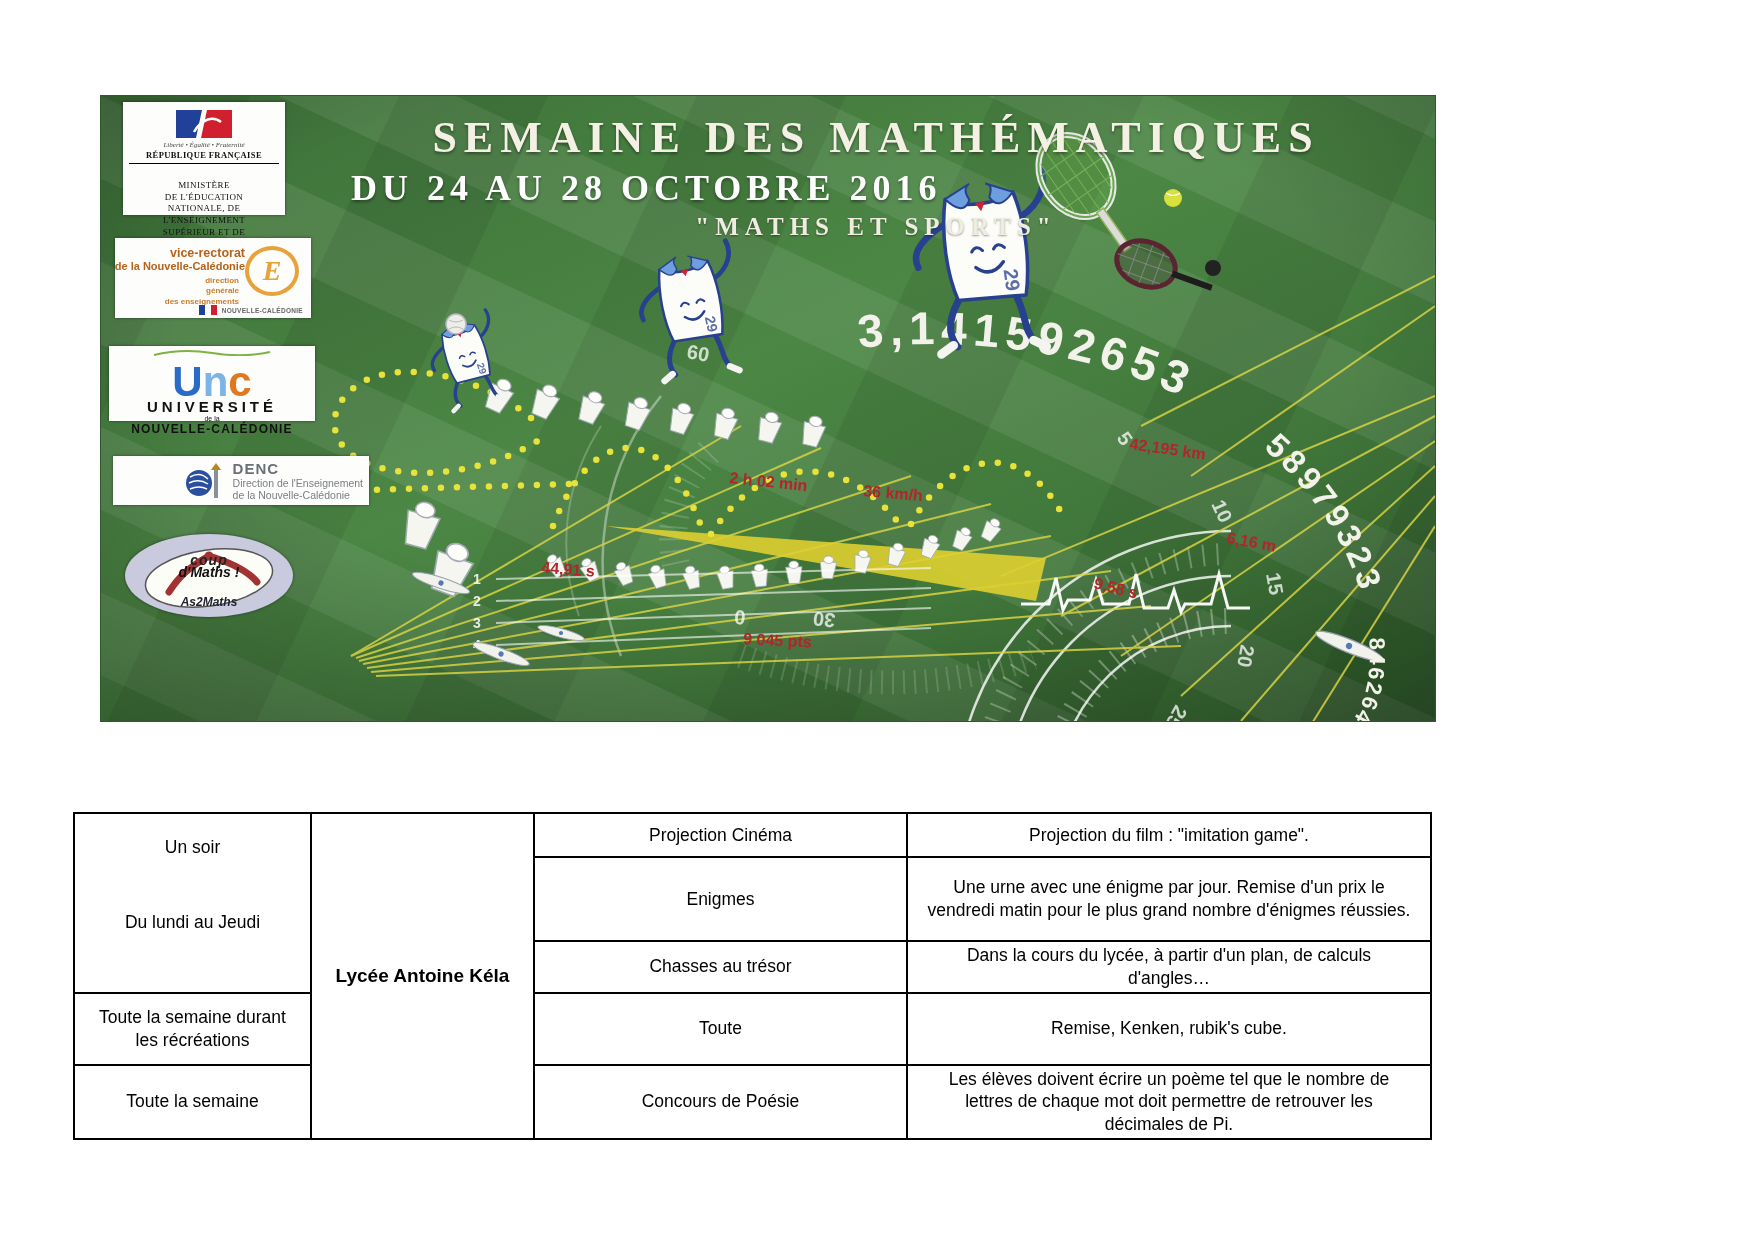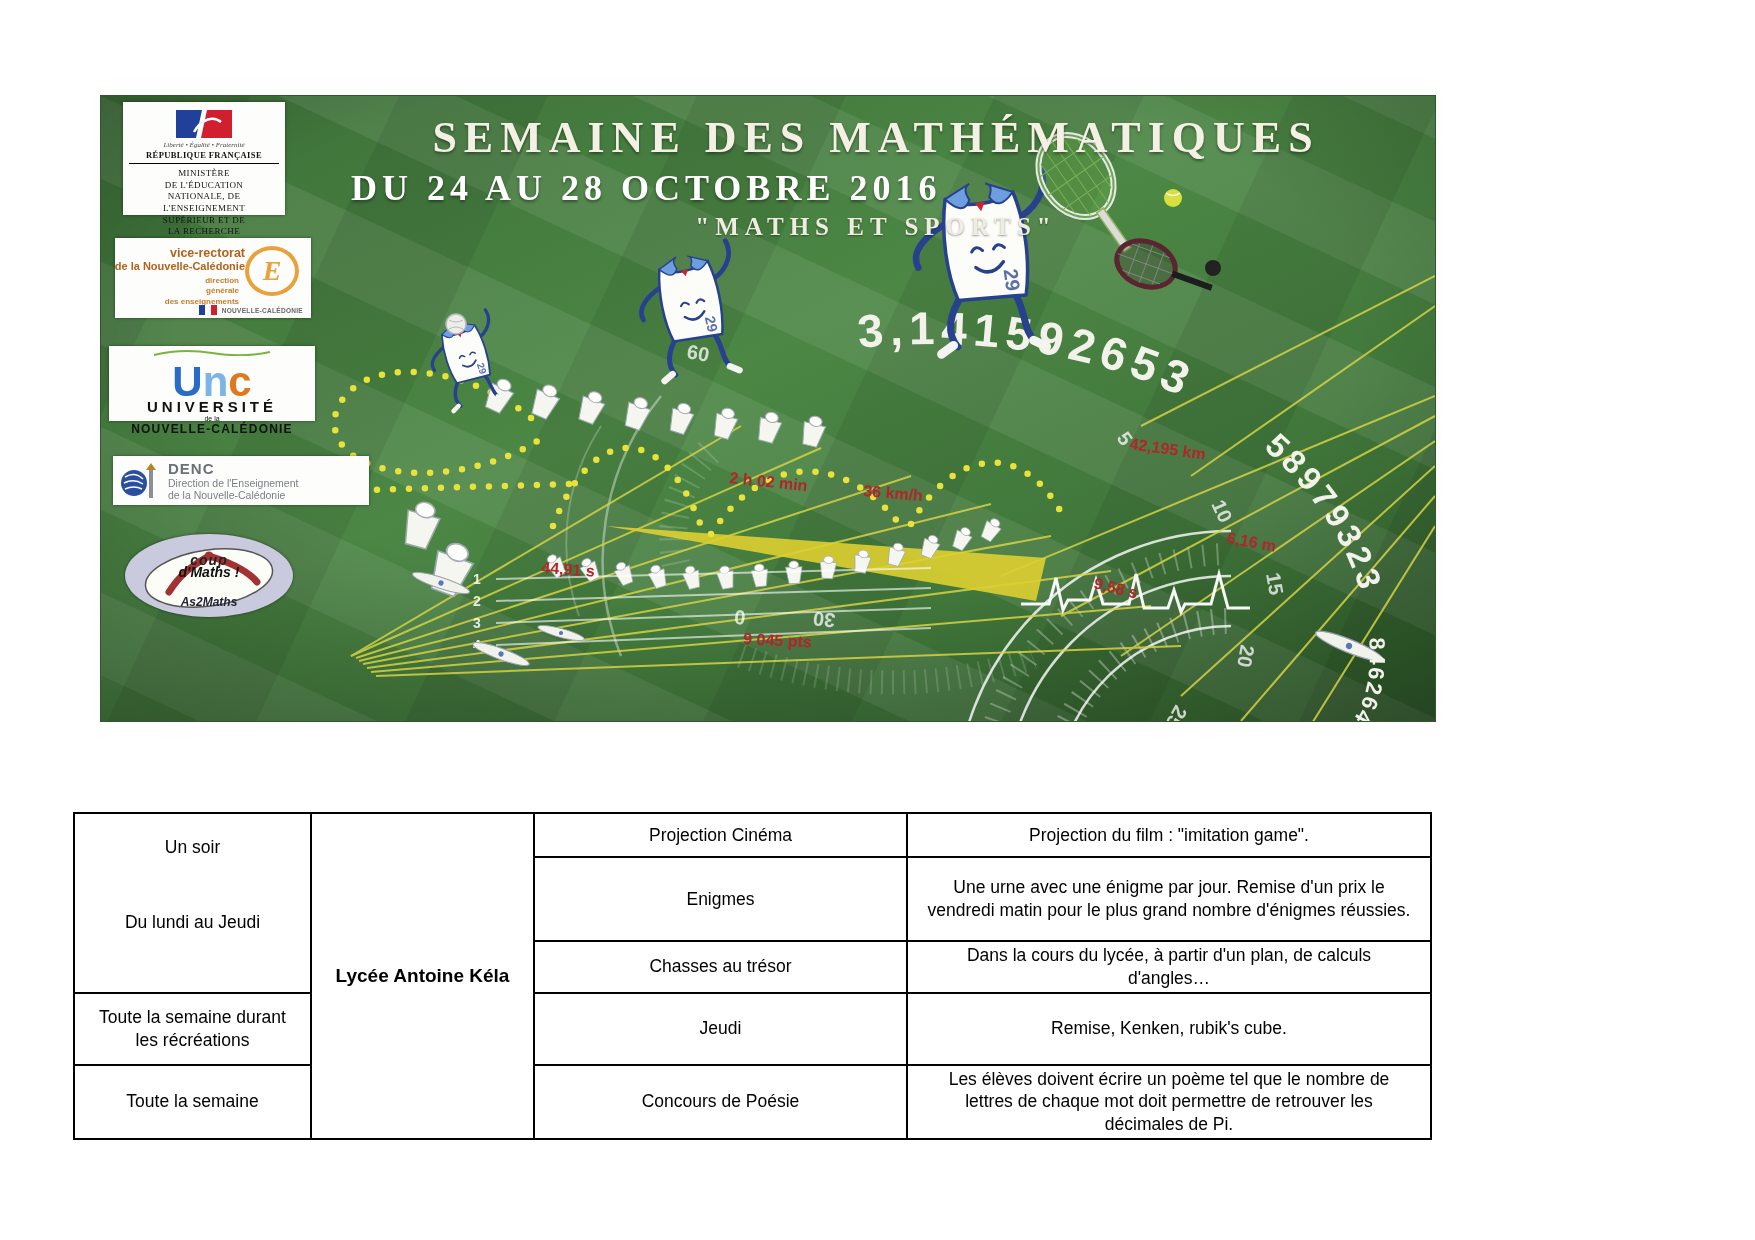--- a/index.html
+++ b/index.html
@@ -19,41 +19,41 @@
   .poster-sub{position:absolute;left:250px;top:117px;width:1050px;text-align:center;
     font-family:"Liberation Serif",serif;font-weight:bold;font-size:25px;letter-spacing:6px;
     color:#efece0;text-shadow:0 1px 2px rgba(0,0,0,.4);white-space:nowrap;}
 
   
   .lg{position:absolute;background:#fdfdfb;box-shadow:0 0 3px rgba(0,0,0,.45);}
   .lg-min{left:22px;top:6px;width:162px;height:113px;text-align:center;
           font-family:"Liberation Serif",serif;color:#111;}
   .lg-min .motto{font-size:7px;font-style:italic;color:#444;margin-top:1px;}
   .lg-min .rep{font-size:8.5px;font-weight:bold;letter-spacing:.4px;
-               border-bottom:1px solid #000;margin:1px 6px 4px;padding-bottom:3px;}
+               border-bottom:1px solid #000;margin:1px 6px 16px;padding-bottom:3px;}
   .lg-min .mline{font-size:9px;letter-spacing:.4px;line-height:1.3;}
 
   .lg-vr{left:14px;top:142px;width:196px;height:80px;font-family:"Liberation Sans",sans-serif;}
   .vr1{position:absolute;right:66px;top:8px;font-size:12.5px;font-weight:bold;color:#b5621c;white-space:nowrap;}
   .vr2{position:absolute;right:66px;top:22px;font-size:11px;font-weight:bold;color:#b5621c;white-space:nowrap;}
   .vr3{position:absolute;right:72px;top:38px;font-size:8px;font-weight:bold;color:#c87d2a;text-align:right;line-height:1.3;}
   .acadE{position:absolute;right:12px;top:8px;width:46px;height:42px;border:4px solid #e8a23c;border-radius:50%;
          display:flex;align-items:center;justify-content:center;color:#e8a23c;
          font-family:"Liberation Serif",serif;font-style:italic;font-weight:bold;font-size:28px;}
   .vr-foot{position:absolute;left:8px;bottom:3px;right:8px;display:flex;align-items:center;justify-content:flex-end;gap:5px;}
   .vr-foot .txt{font-size:6.5px;color:#666;font-weight:bold;letter-spacing:.3px;}
 
   .lg-unc{left:8px;top:250px;width:206px;height:75px;text-align:center;}
   .unc-big{font-size:42px;font-weight:bold;line-height:.95;margin-top:12px;font-family:"Liberation Sans",sans-serif;}
   .unc-big .u{color:#2a6bc8;} .unc-big .n{color:#7db4e8;} .unc-big .c{color:#e07820;}
   .unc-n1{font-size:15px;font-weight:bold;letter-spacing:4px;color:#111;margin-top:-4px;}
   .unc-n2{font-size:7px;color:#111;line-height:1;}
   .unc-n3{font-size:12px;font-weight:bold;letter-spacing:1.2px;color:#111;}
 
-  .lg-denc{left:12px;top:360px;width:256px;height:49px;display:flex;align-items:center;gap:7px;padding:2px 6px;box-sizing:border-box;}
+  .lg-denc{left:12px;top:360px;width:256px;height:49px;display:flex;align-items:center;gap:7px;padding:2px 6px;box-sizing:border-box;justify-content:flex-end;}
   .denc-t .a{font-size:15px;font-weight:bold;color:#6b6f76;letter-spacing:1px;}
   .denc-t .l{font-size:10.5px;color:#7a7e85;line-height:1.15;}
 
   .lg-coup{left:24px;top:438px;width:168px;height:83px;background:#c9cade;border-radius:50%;
            box-shadow:0 0 3px rgba(0,0,0,.5);overflow:hidden;}
   .coup-t1{position:absolute;left:0;right:0;top:18px;text-align:center;font-size:14px;font-weight:bold;
            font-style:italic;color:#222;letter-spacing:1px;}
   .coup-t2{position:absolute;left:0;right:0;top:30px;text-align:center;font-size:14px;font-weight:bold;
            font-style:italic;color:#111;}
   .coup-t3{position:absolute;left:0;right:0;bottom:8px;text-align:center;font-size:12px;font-weight:bold;
@@ -393,21 +393,21 @@
     <tr class="r2">
       <td class="grayb">Enigmes</td>
       <td class="grayb">Une urne avec une énigme par jour. Remise d'un prix le vendredi matin pour le plus grand nombre d'énigmes réussies.</td>
     </tr>
     <tr class="r3">
       <td>Chasses au trésor</td>
       <td>Dans la cours du lycée, à partir d'un plan, de calculs d'angles…</td>
     </tr>
     <tr class="r4">
       <td class="grayb">Toute la semaine durant les récréations</td>
-      <td class="grayb">Jeudi</td>
+      <td class="grayb">Toute</td>
       <td class="grayb">Remise, Kenken, rubik's cube.</td>
     </tr>
     <tr class="r5">
       <td>Toute la semaine</td>
       <td>Concours de Poésie</td>
       <td>Les élèves doivent écrire un poème tel que le nombre de lettres de chaque mot doit permettre de retrouver les décimales de Pi.</td>
     </tr>
   </tbody>
     </table>
 

